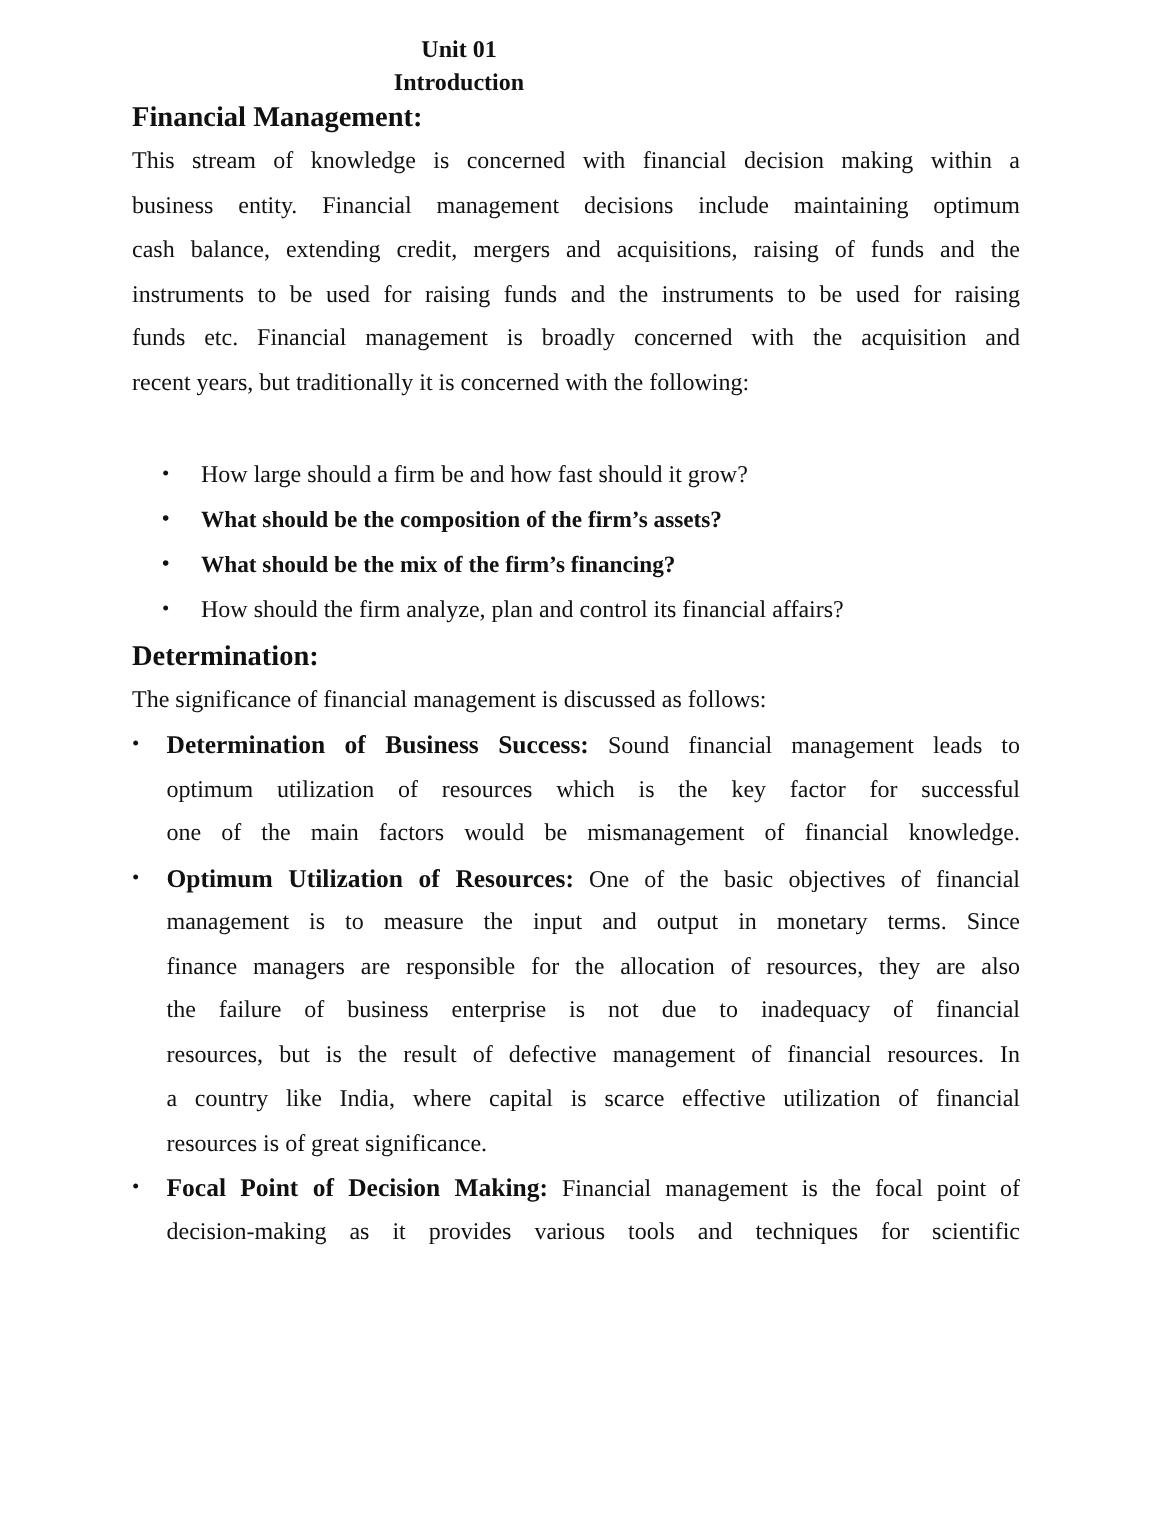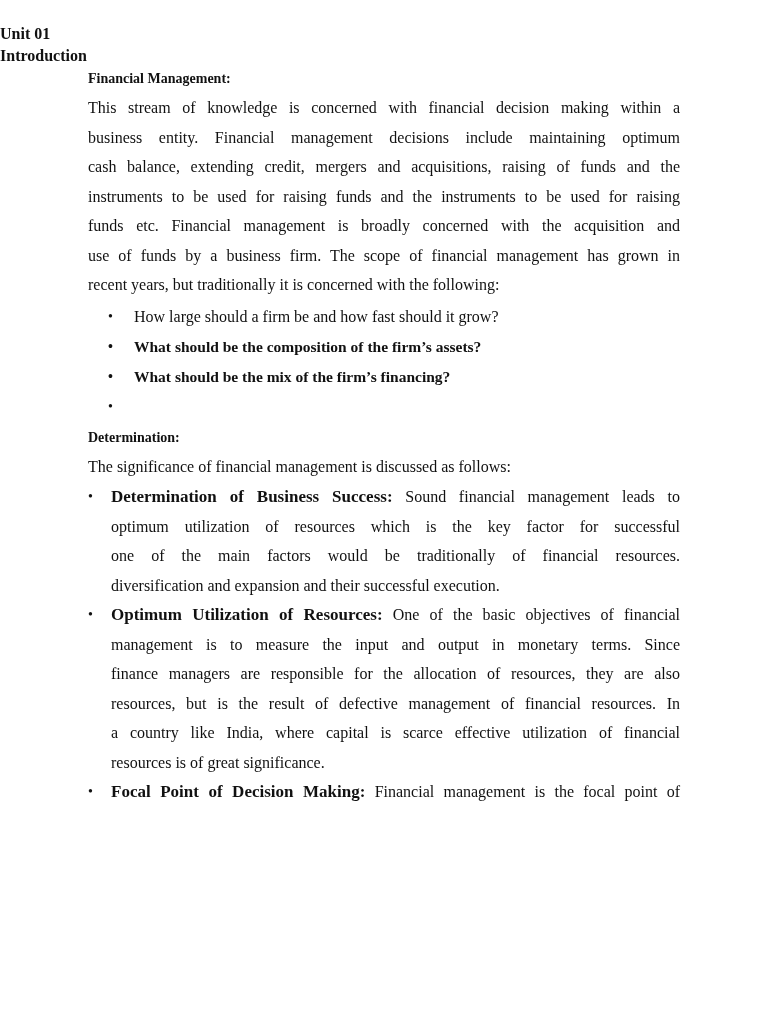--- a/index.html
+++ b/index.html
@@ -2,25 +2,25 @@
 <html><head>
 <meta charset="utf-8">
 <style>
   html, body { margin: 0; padding: 0; background: #ffffff; }
   body {
     width: 768px; height: 1024px; overflow: hidden; position: relative;
     font-family: "Liberation Serif", serif; color: #111111;
   }
   .page { position: absolute; left: 0; top: 0; width: 768px; height: 1024px; }
   .title {
-    position: absolute; left: 0; width: 612px; 
+    position: absolute; left: 0; width: 612px; text-align: center;
     font-weight: bold; font-size: 16px; line-height: 20px;
   }
   .heading {
-    position: absolute; left: 88px; font-weight: bold; font-size: 14px; line-height: 20px;
+    position: absolute; left: 88px; font-weight: bold; font-size: 19px; line-height: 20px;
   }
   .para {
     position: absolute; left: 88px; width: 592px;
     font-size: 16px; line-height: 29.5px; text-align: justify;
   }
   .line {
     display: block; height: 29.5px; white-space: nowrap;
     text-align: justify; text-align-last: justify;
   }
   .line.last { text-align-last: left; }
@@ -46,63 +46,64 @@
   <div class="title" style="top:46px">Introduction</div>
 
   <div class="heading" style="top:69px">Financial Management:</div>
 
   <div class="para" style="top:93px">
     <span class="line">This stream of knowledge is concerned with financial decision making within a</span>
     <span class="line">business entity. Financial management decisions include maintaining optimum</span>
     <span class="line">cash balance, extending credit, mergers and acquisitions, raising of funds and the</span>
     <span class="line">instruments to be used for raising funds and the instruments to be used for raising</span>
     <span class="line">funds etc. Financial management is broadly concerned with the acquisition and</span>
-    <span class="line">use of funds by a business firm. The scope of financial management has grown in</span>
     <span class="line last">recent years, but traditionally it is concerned with the following:</span>
   </div>
 
   <div class="q-list" style="top:302px">
     <div class="q-item">
       <span class="bullet">•</span>
       <span>How large should a firm be and how fast should it grow?</span>
     </div>
     <div class="q-item bold">
       <span class="bullet">•</span>
       <span>What should be the composition of the firm’s assets?</span>
     </div>
     <div class="q-item bold">
       <span class="bullet">•</span>
       <span>What should be the mix of the firm’s financing?</span>
     </div>
     <div class="q-item">
       <span class="bullet">•</span>
+      <span>How should the firm analyze, plan and control its financial affairs?</span>
     </div>
   </div>
 
   <div class="heading" style="top:428px">Determination:</div>
 
   <div class="para" style="top:452px">
     <span class="line last">The significance of financial management is discussed as follows:</span>
   </div>
 
   <div class="sig-list" style="top:482px">
     <div class="sig-item">
       <span class="bullet">•</span>
       <span class="line"><span class="term">Determination of Business Success:</span><span> Sound financial management leads to</span></span>
       <span class="line">optimum utilization of resources which is the key factor for successful</span>
-      <span class="line">one of the main factors would be traditionally of financial resources.</span>
-      <span class="line last">diversification and expansion and their successful execution.</span>
+      <span class="line">one of the main factors would be mismanagement of financial knowledge.</span>
     </div>
     <div class="sig-item">
       <span class="bullet">•</span>
       <span class="line"><span class="term">Optimum Utilization of Resources:</span><span> One of the basic objectives of financial</span></span>
       <span class="line">management is to measure the input and output in monetary terms. Since</span>
       <span class="line">finance managers are responsible for the allocation of resources, they are also</span>
+      <span class="line">the failure of business enterprise is not due to inadequacy of financial</span>
       <span class="line">resources, but is the result of defective management of financial resources. In</span>
       <span class="line">a country like India, where capital is scarce effective utilization of financial</span>
       <span class="line last">resources is of great significance.</span>
     </div>
     <div class="sig-item">
       <span class="bullet">•</span>
       <span class="line"><span class="term">Focal Point of Decision Making:</span><span> Financial management is the focal point of</span></span>
+      <span class="line">decision-making as it provides various tools and techniques for scientific</span>
     </div>
   </div>
 </div>
 
 </body></html>

